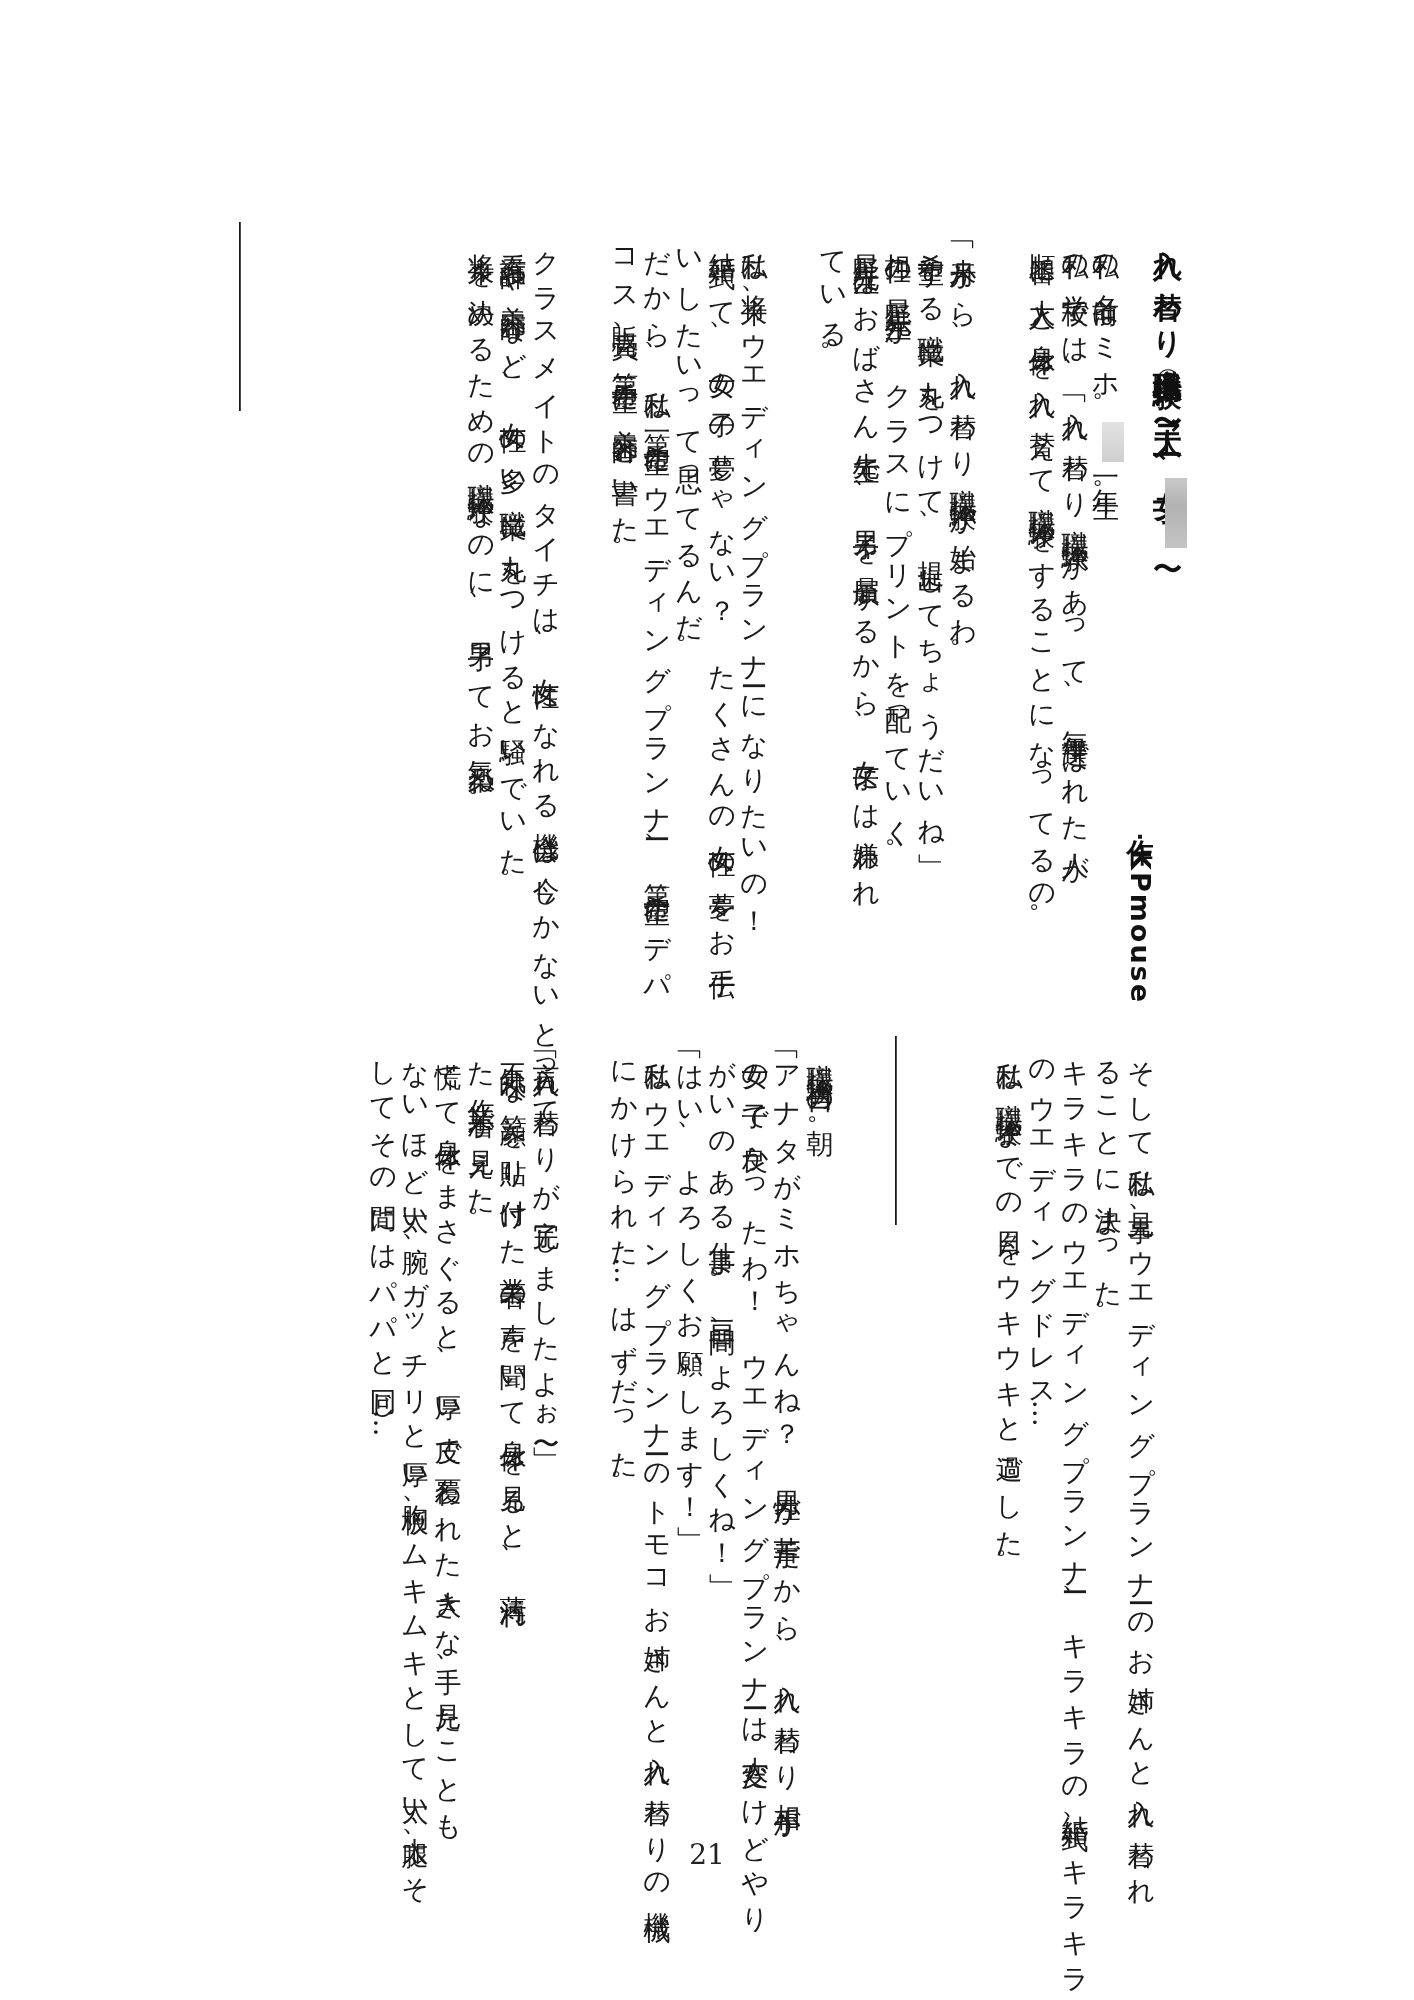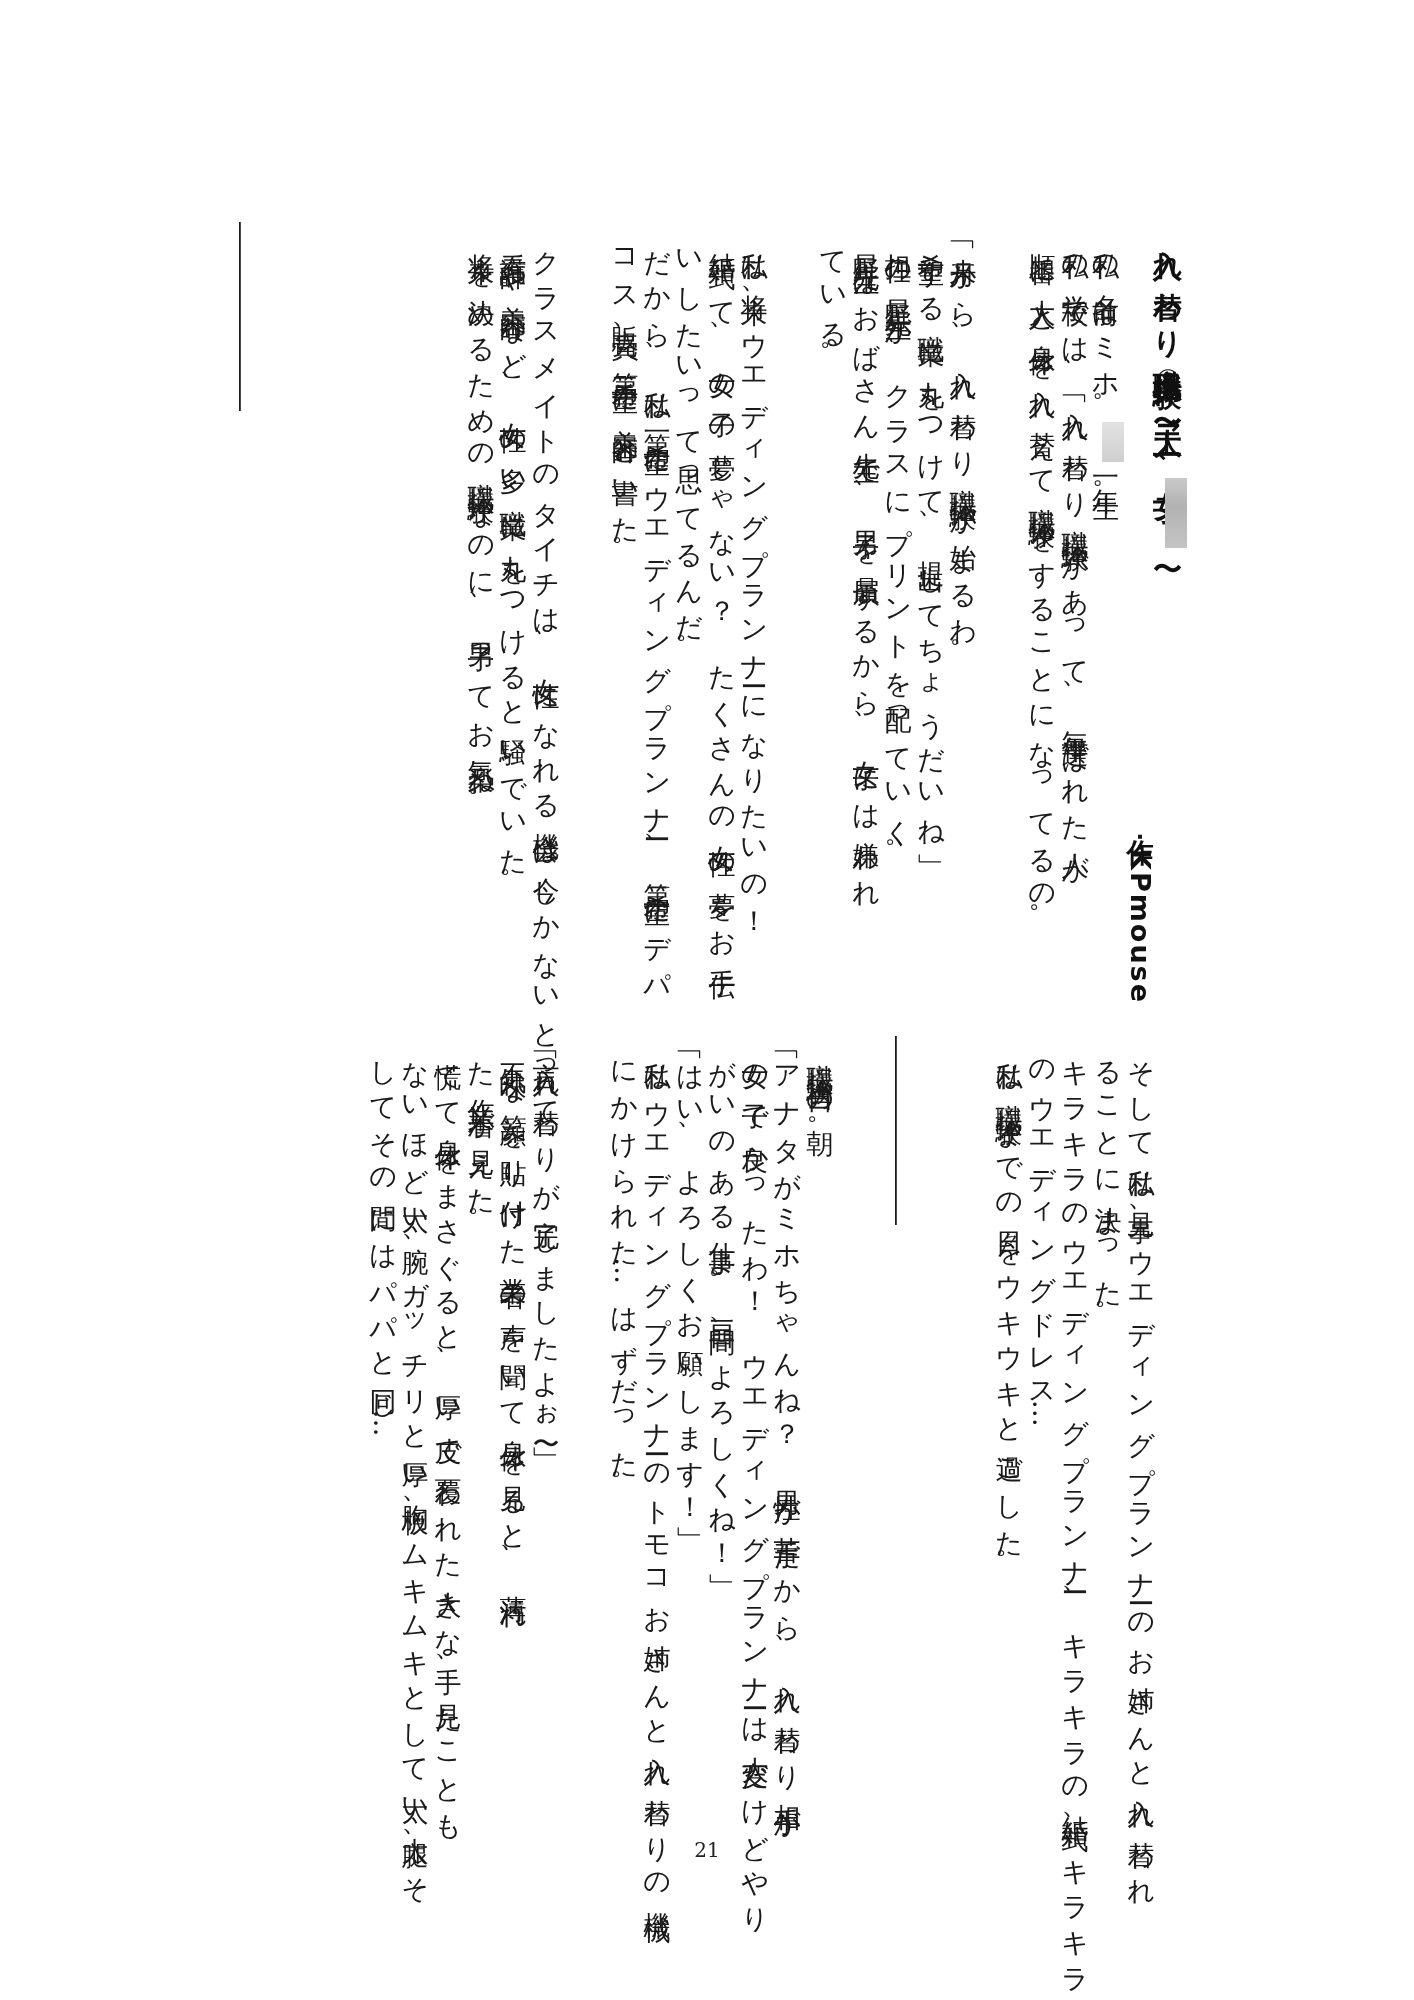--- a/index.html
+++ b/index.html
@@ -37,21 +37,21 @@
     background: linear-gradient(#c9c9c9, #b2b2b2 40%, #c4c4c4);
     vertical-align: middle;
   }
   .censor.small { height: 40px; background: linear-gradient(#e2e2e2, #cfcfcf); }
   .dashes { letter-spacing: 0; }
   .pagenum {
     position: absolute;
     left: 0; width: 1414px; top: 1838px;
     text-align: center;
     font-family: "DejaVu Serif", "Liberation Serif", serif;
-    font-size: 20px;
+    font-size: 28px;
     color: #222;
   }
 </style>
 </head>
 <body>
 
 <div class="page">
 
   <div class="col title" style="left:1155px; top:228px;">
     <span>入れ替わり職場体験⑧〜大工↑↓女子</span><span class="censor"></span><span>〜</span>

